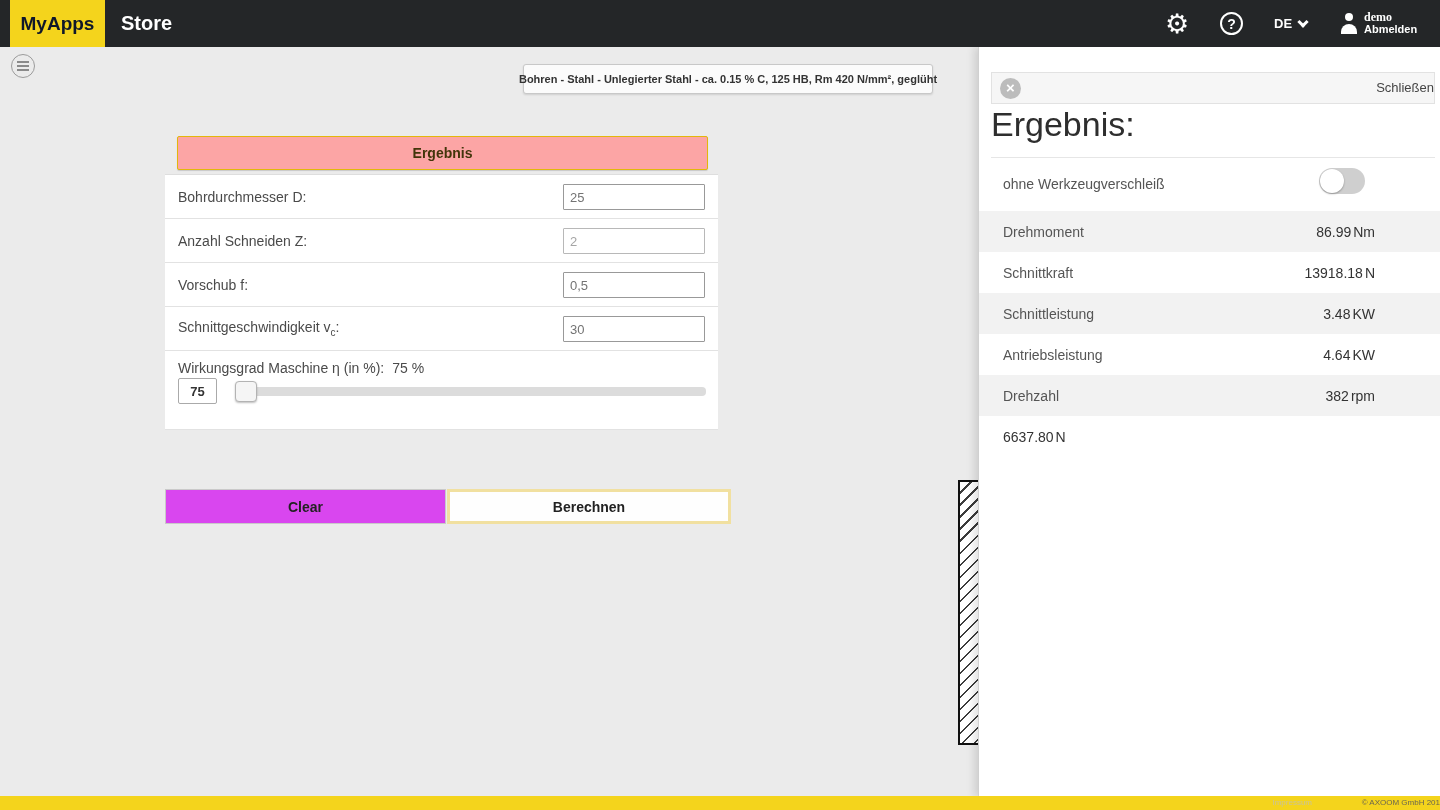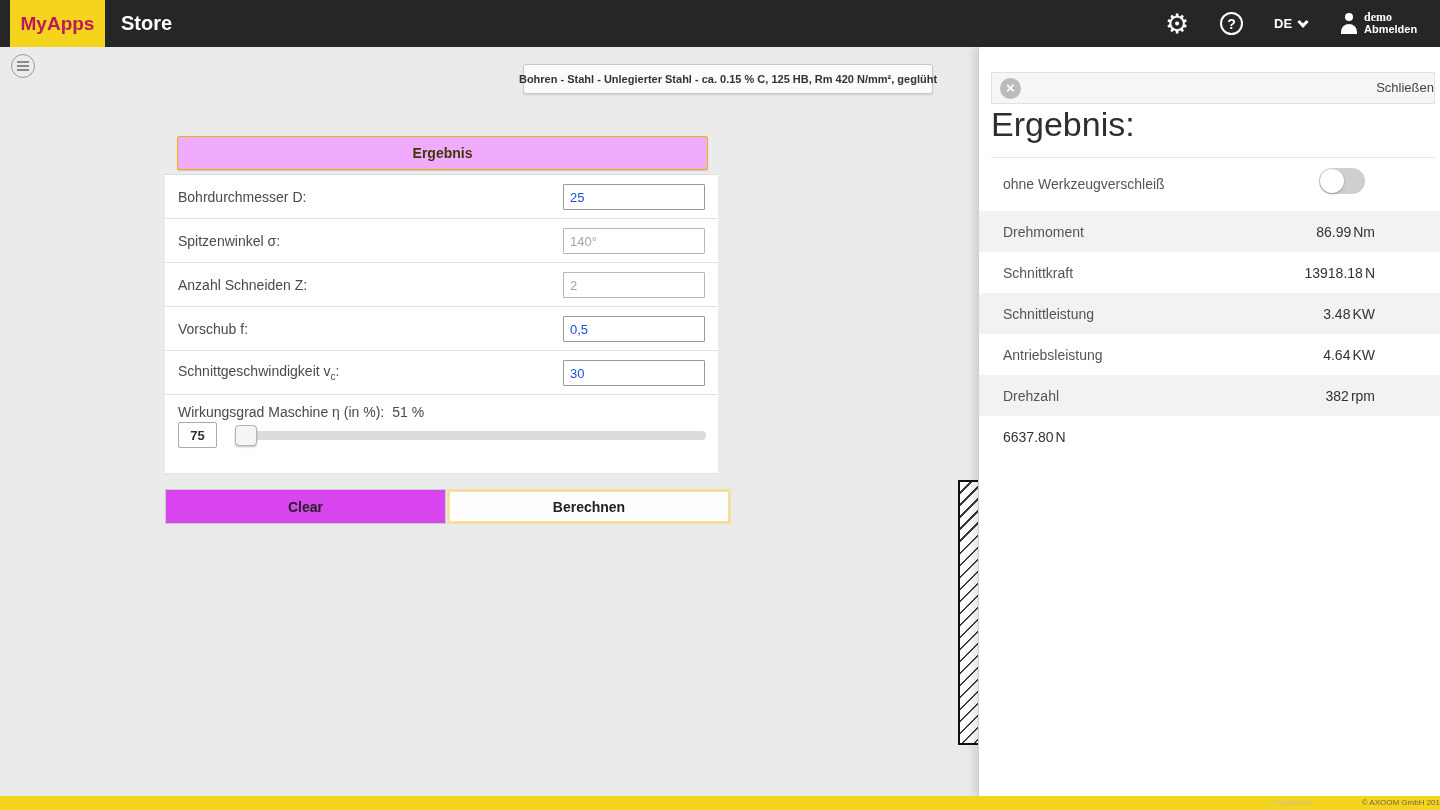--- a/index.html
+++ b/index.html
@@ -3,21 +3,21 @@
 <meta charset="utf-8">
 <style>
   * { margin:0; padding:0; box-sizing:border-box; }
   html,body { width:1440px; height:810px; overflow:hidden; }
   body { font-family:"Liberation Sans", sans-serif; position:relative; background:#ebebeb; }
 
   
   .topbar { position:absolute; left:0; top:0; width:1440px; height:47px; background:#242628; z-index:50; }
   .tab-myapps { position:absolute; left:10px; top:0; width:95px; height:47px; background:#F4D41C;
                 display:flex; align-items:center; justify-content:center; cursor:pointer; }
-  .tab-myapps span { font-size:19px; font-weight:bold; color:#be185d; }
+  .tab-myapps span { font-size:19px; font-weight:bold; color:#0f172a; }
   .tab-store { position:absolute; left:121px; top:0; height:47px; display:flex; align-items:center; cursor:pointer; }
   .tab-store span { font-size:20px; font-weight:bold; color:#ffffff; }
   .icon-gear { position:absolute; left:1163px; top:0; width:28px; height:47px; display:flex; align-items:center; justify-content:center;
                color:#fff; font-size:27px; cursor:pointer; background:none; border:none; }
   .icon-help { position:absolute; left:1220px; top:12px; width:23px; height:23px; border:2px solid #fff; border-radius:50%;
                color:#fff; font-size:14px; font-weight:bold; display:flex; align-items:center; justify-content:center;
                cursor:pointer; background:none; }
   .lang { position:absolute; left:1274px; top:0; height:47px; display:flex; align-items:center; cursor:pointer; color:#fff; }
   .lang .code { font-size:13px; font-weight:bold; }
   .chev { width:8px; height:8px; border-right:3px solid #fff; border-bottom:3px solid #fff;
@@ -36,31 +36,31 @@
 
   .menu-circle { position:absolute; left:11px; top:7px; width:24px; height:24px; border:1px solid #9b9b9b; border-radius:50%;
                  display:flex; flex-direction:column; align-items:center; justify-content:center; gap:2px; cursor:pointer; }
   .menu-circle i { display:block; width:12px; height:2px; background:#8a8a8a; }
 
   .context-title { position:absolute; left:523px; top:17px; width:410px; height:30px; background:#fbfbfb;
                    border:1px solid #c8c8c8; border-radius:3px; box-shadow:0 1px 2px rgba(0,0,0,.12);
                    display:flex; align-items:center; justify-content:center; cursor:pointer; }
   .context-title span { font-size:11px; font-weight:bold; color:#333; white-space:nowrap; }
 
-  .ergebnis-btn { position:absolute; left:177px; top:89px; width:531px; height:34px; background:#f0abfc;
+  .ergebnis-btn { position:absolute; left:177px; top:89px; width:531px; height:34px; background:#fca5a5;
                   border:1px solid #e3b70a; border-radius:2px; display:flex; align-items:center; justify-content:center;
                   cursor:pointer; box-shadow:0 1px 1px rgba(0,0,0,.15); }
   .ergebnis-btn span { font-size:14px; font-weight:bold; color:#42350a; }
 
   .form-box { position:absolute; left:165px; top:127px; width:553px; background:#ffffff; border-top:1px solid #dedede; }
   .frow { position:relative; height:44px; border-bottom:1px solid #e2e2e2; display:flex; align-items:center; padding-left:13px; }
   .flabel { font-size:14px; color:#4a4a4a; }
   .flabel sub { font-size:10px; }
   .finput { position:absolute; right:13px; top:9px; width:142px; height:26px; border:1px solid #999; border-radius:1px;
-            font-size:13px; color:#1d4ed8; padding-left:6px; font-family:"Liberation Sans", sans-serif; background:#fff; }
+            font-size:13px; color:#737373; padding-left:6px; font-family:"Liberation Sans", sans-serif; background:#fff; }
   .finput.dis { color:#a5a5a5; border-color:#b8b8b8; }
   .slider-row { height:79px; display:block; padding-top:9px; }
   .slider-label { font-size:14px; color:#4a4a4a; }
   .slider-label .cur { margin-left:8px; }
   .slider-line { position:relative; margin-top:2px; height:28px; }
   .eff-input { position:absolute; left:0; top:0; width:39px; height:26px; border:1px solid #aaa; border-radius:2px;
                text-align:center; font-size:13px; font-weight:bold; color:#333; font-family:"Liberation Sans", sans-serif; }
   .track { position:absolute; left:58px; top:9px; width:470px; height:9px; background:#dcdcdc; border-radius:4px; cursor:pointer; }
   .thumb { position:absolute; left:-1px; top:-6px; width:22px; height:21px; background:#f5f5f5; border:1px solid #b3b3b3;
            border-radius:4px; box-shadow:0 1px 2px rgba(0,0,0,.25); cursor:grab; }
@@ -150,38 +150,34 @@
   <div class="ergebnis-btn">
     <span>Ergebnis</span>
   </div>
 
   <div class="form-box">
     <div class="frow">
       <span class="flabel">Bohrdurchmesser D:</span>
       <input class="finput" value="25" style="">
     </div>
     <div class="frow">
-      <span class="flabel">Spitzenwinkel σ:</span>
-      <input class="finput dis" disabled="" value="140°" style="">
-    </div>
-    <div class="frow">
       <span class="flabel">Anzahl Schneiden Z:</span>
       <input class="finput dis" disabled="" value="2" style="">
     </div>
     <div class="frow">
       <span class="flabel">Vorschub f:</span>
       <input class="finput" value="0,5" style="">
     </div>
     <div class="frow">
       <span class="flabel"><span>Schnittgeschwindigkeit v</span><sub>c</sub><span>:</span></span>
       <input class="finput" value="30" style="">
     </div>
     <div class="frow slider-row">
       <div class="slider-label">
-        <span>Wirkungsgrad Maschine η (in %):</span><span class="cur">51 %</span>
+        <span>Wirkungsgrad Maschine η (in %):</span><span class="cur">75 %</span>
       </div>
       <div class="slider-line">
         <input class="eff-input" value="75" style="">
         <div class="track">
           <div class="thumb"></div>
         </div>
       </div>
     </div>
   </div>
 

